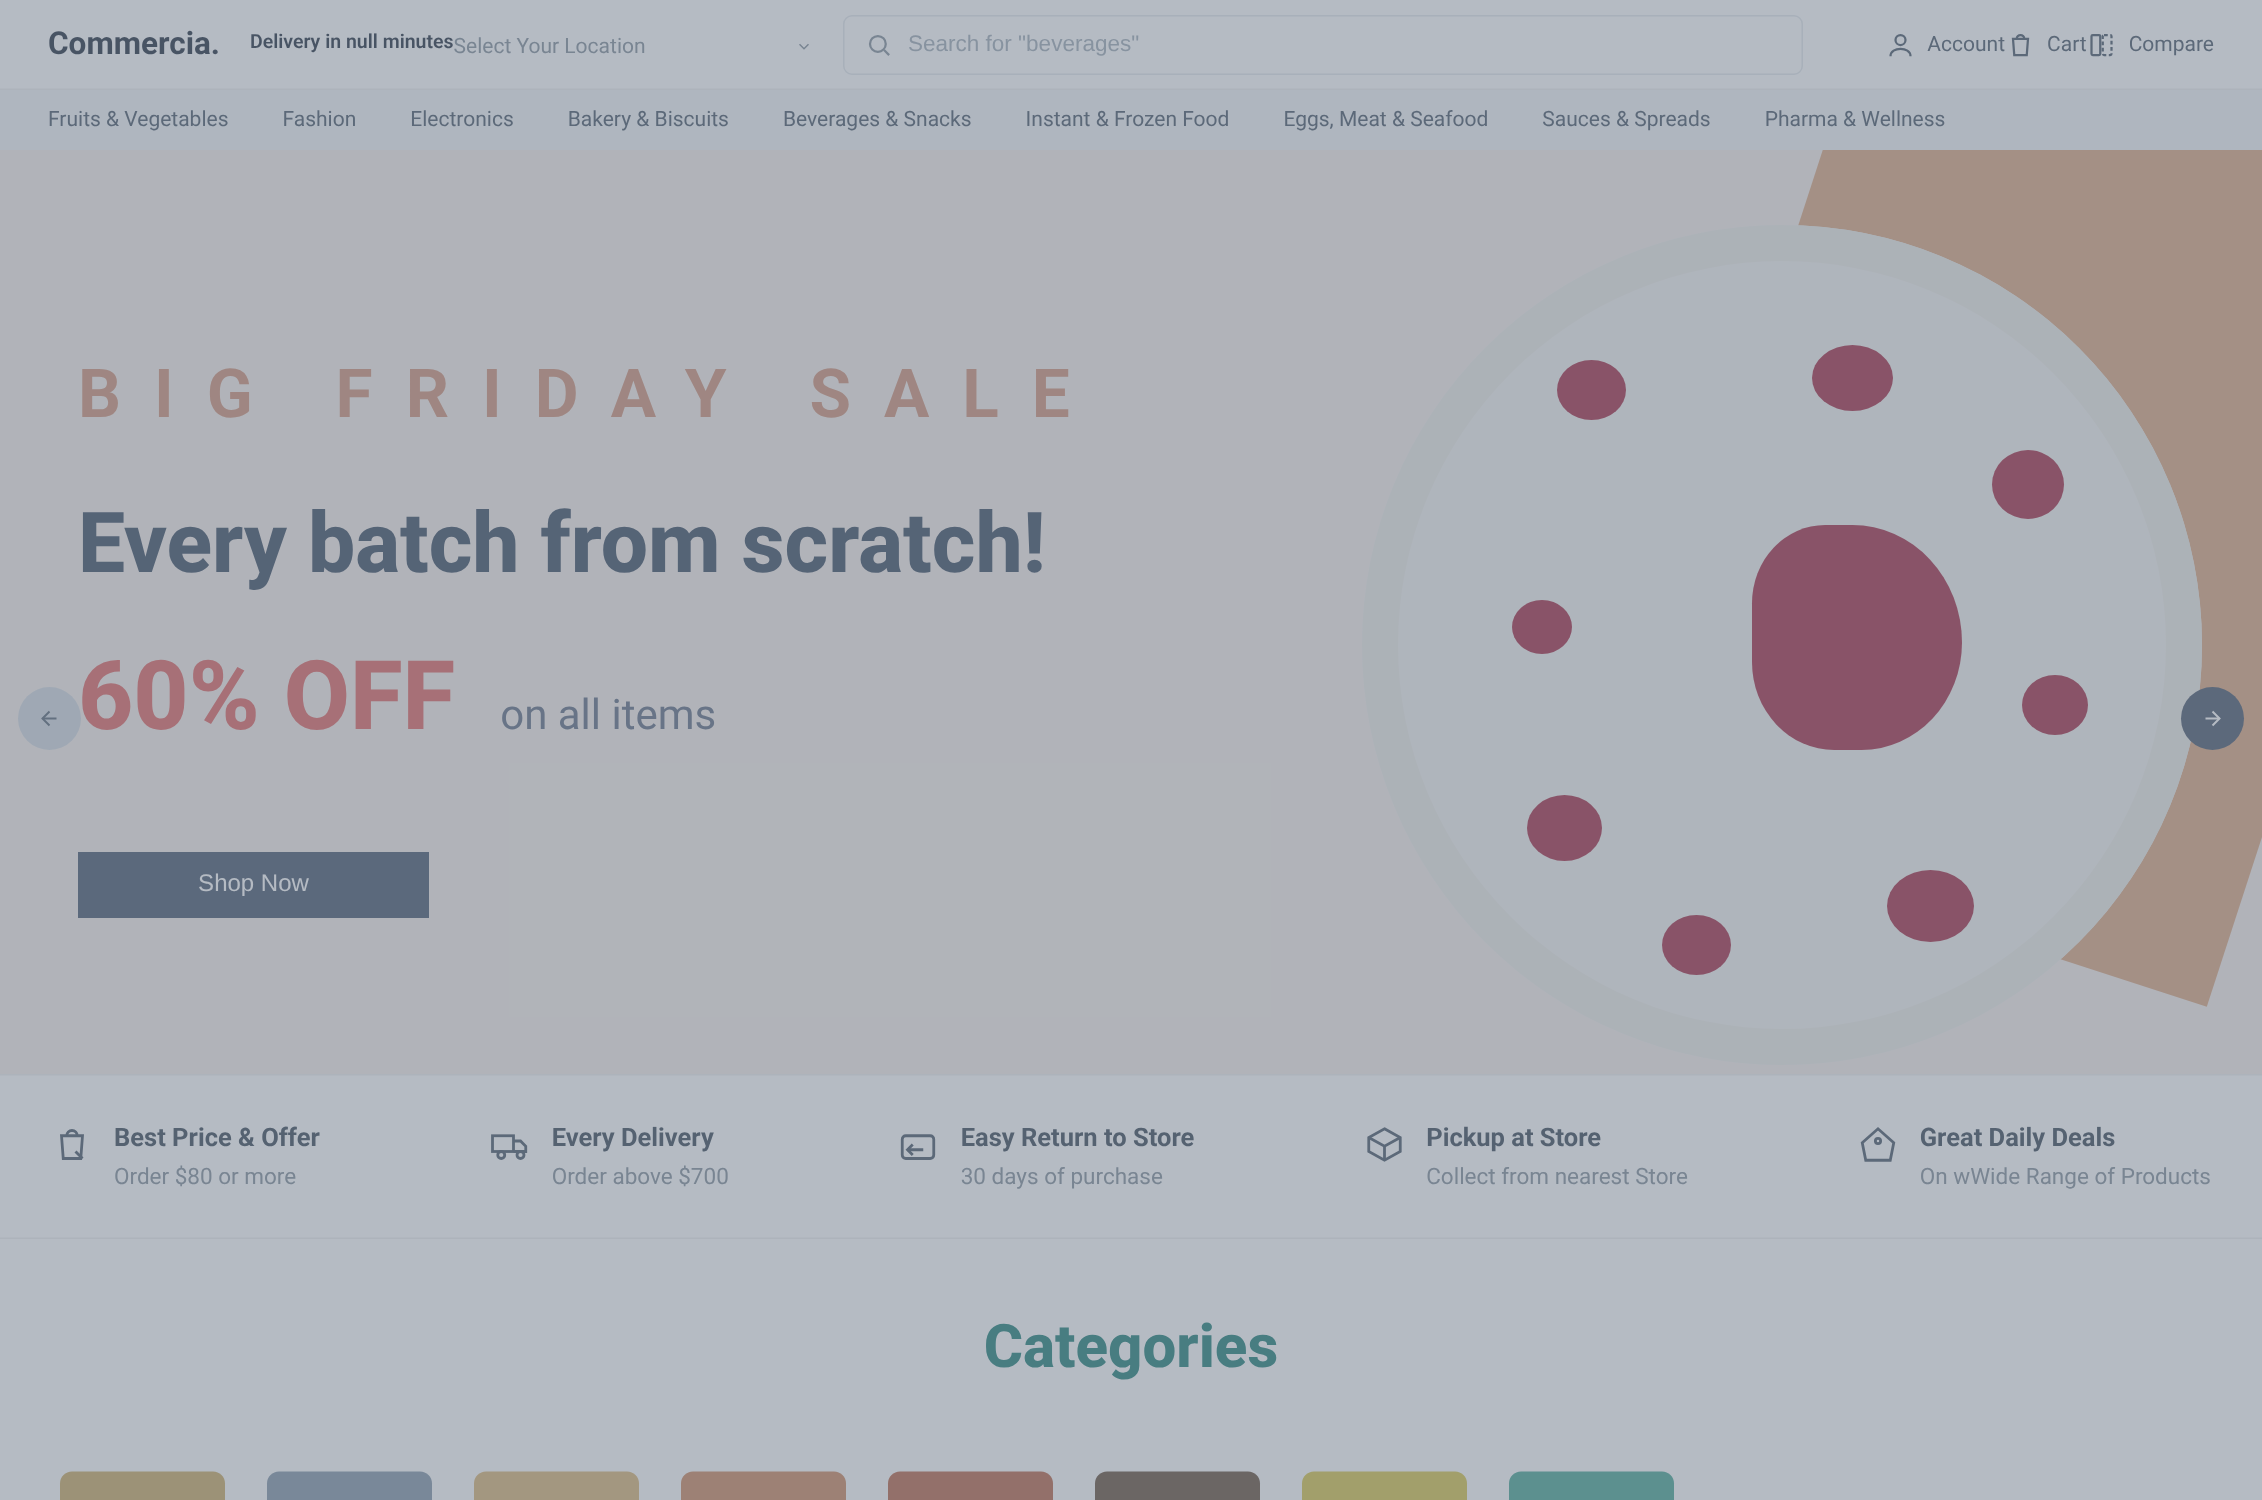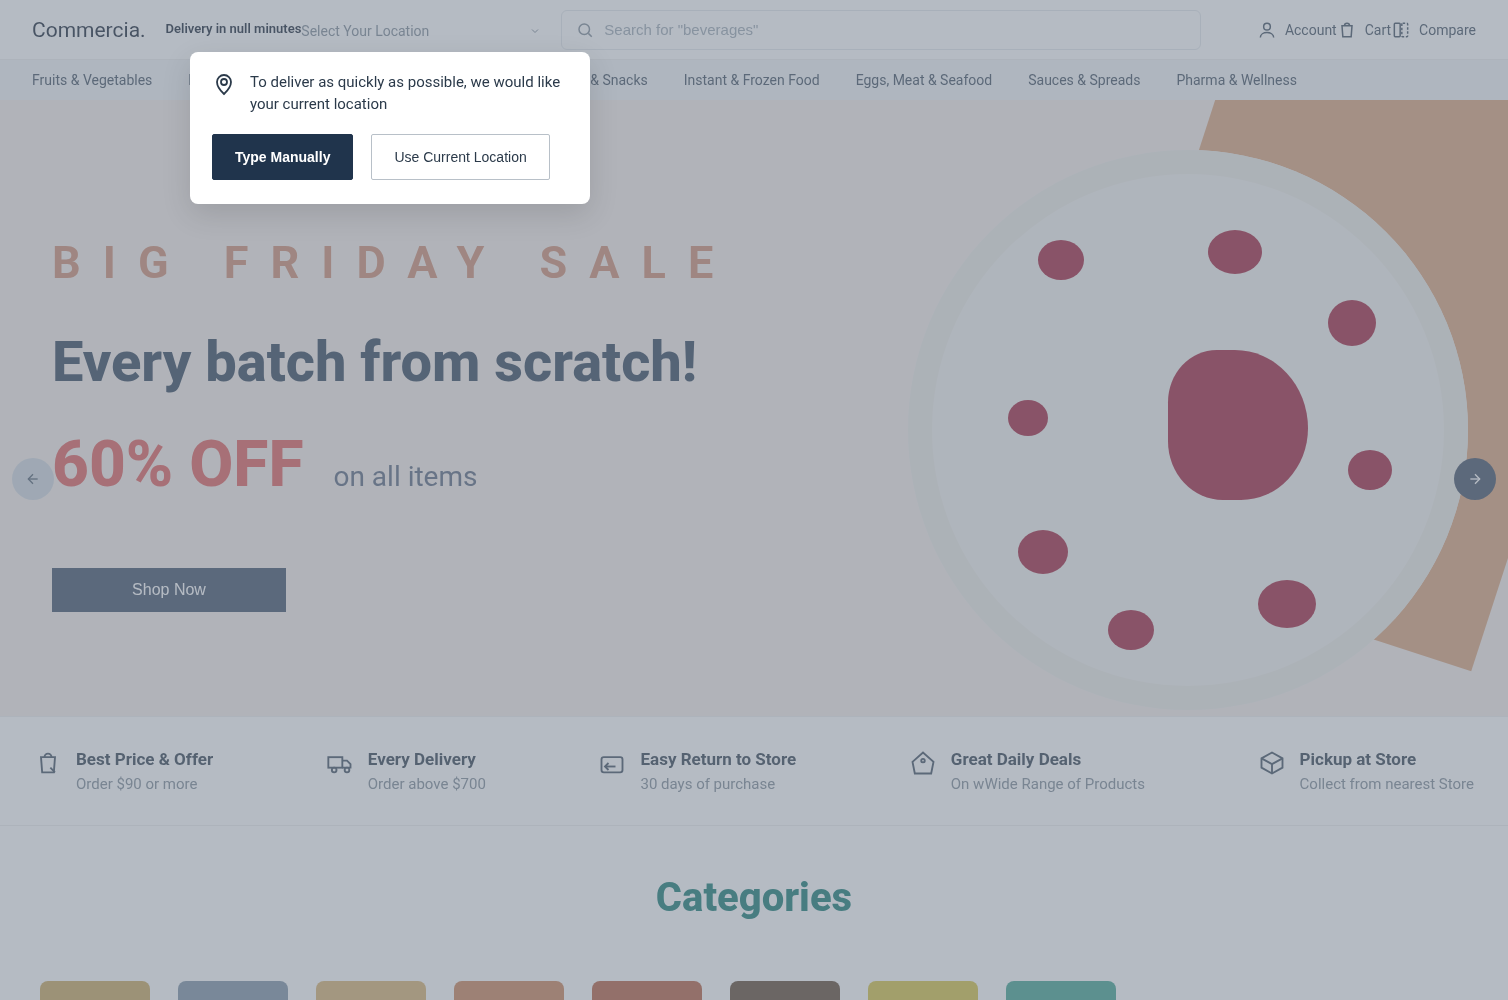--- a/index.html
+++ b/index.html
@@ -1,21 +1,21 @@
 <!DOCTYPE html>
 <html><head>
 <meta charset="utf-8">
 <style>
   * { box-sizing: border-box; margin: 0; padding: 0; }
   html,body { width:1508px; height:1000px; font-family: -apple-system, BlinkMacSystemFont, "Segoe UI", Roboto, Arial, sans-serif; background:#fff; color:#2b3a4a; overflow:hidden; position:relative;}
   .app { width:1508px; height:1000px; position:relative; }
 
   
   .header { height:60px; display:flex; align-items:center; padding:0 32px; gap:20px; background:#fff; border-bottom:1px solid #eee;}
-  .logo { font-size:21px; font-weight:400; color:#0f1b2d; }
+  .logo { font-size:21px; font-weight:700; color:#0f1b2d; }
   .loc-col { display:flex; flex-direction:row; font-size:13px; color:#3a4a5b;text-align:right; }
   .loc-title { font-weight:600; font-size:13px; color:#0f1b2d; }
   .loc-sel { display:flex; align-items:center; gap:10px; color:#7a8793; font-size:14px; margin-top:2px;}
   .chev { }
   .search-wrap { flex:0 0 640px; height:40px; border:1px solid #e2e6ea; border-radius:6px; display:flex; align-items:center; padding:0 14px; gap:10px; background:#fff;}
   .search-input { border:none; outline:none; flex:1; font-size:15px; color:#2b3a4a; background:transparent; }
   .search-input::placeholder { color:#9aa6b1; }
   .header-right { margin-left:auto; display:flex; align-items:center; color:#3a4a5b; font-size:14px;}
   .hr-item { display:flex; align-items:center; gap:8px; cursor:pointer; }
   .ico { display:inline-flex; align-items:center; justify-content:center; }
@@ -189,21 +189,21 @@
     <div class="feat">
       <span class="ico">
           <svg width="28" height="28" viewBox="0 0 24 24" fill="none" stroke="#3a4a5b" stroke-width="1.6">
             <path d="M6 7h12l-1 13H7L6 7z"></path>
             <path d="M9 7a3 3 0 0 1 6 0"></path>
             <path d="M14 16l4 4"></path>
           </svg>
         </span>
       <div>
           <div class="feat-title">Best Price &amp; Offer</div>
-          <div class="feat-sub">Order $90 or more</div>
+          <div class="feat-sub">Order $80 or more</div>
         </div>
     </div>
     <div class="feat">
       <span class="ico">
           <svg width="28" height="28" viewBox="0 0 24 24" fill="none" stroke="#3a4a5b" stroke-width="1.6">
             <rect x="2" y="7" width="12" height="9"></rect>
             <path d="M14 10h4l3 3v3h-7"></path>
             <circle cx="7" cy="18" r="2"></circle>
             <circle cx="18" cy="18" r="2"></circle>
           </svg>
@@ -222,67 +222,52 @@
           </svg>
         </span>
       <div>
           <div class="feat-title">Easy Return to Store</div>
           <div class="feat-sub">30 days of purchase</div>
         </div>
     </div>
     <div class="feat">
       <span class="ico">
           <svg width="28" height="28" viewBox="0 0 24 24" fill="none" stroke="#3a4a5b" stroke-width="1.6">
-            <path d="M3 11l9-8 9 8-2 10H5L3 11z"></path>
-            <circle cx="12" cy="10" r="1.5"></circle>
-          </svg>
-        </span>
-      <div>
-          <div class="feat-title">Great Daily Deals</div>
-          <div class="feat-sub">On wWide Range of Products</div>
-        </div>
-    </div>
-    <div class="feat">
-      <span class="ico">
-          <svg width="28" height="28" viewBox="0 0 24 24" fill="none" stroke="#3a4a5b" stroke-width="1.6">
             <path d="M12 3l9 5v8l-9 5-9-5V8l9-5z"></path>
             <path d="M3 8l9 5 9-5"></path>
             <path d="M12 13v8"></path>
           </svg>
         </span>
       <div>
           <div class="feat-title">Pickup at Store</div>
           <div class="feat-sub">Collect from nearest Store</div>
+        </div>
+    </div>
+    <div class="feat">
+      <span class="ico">
+          <svg width="28" height="28" viewBox="0 0 24 24" fill="none" stroke="#3a4a5b" stroke-width="1.6">
+            <path d="M3 11l9-8 9 8-2 10H5L3 11z"></path>
+            <circle cx="12" cy="10" r="1.5"></circle>
+          </svg>
+        </span>
+      <div>
+          <div class="feat-title">Great Daily Deals</div>
+          <div class="feat-sub">On wWide Range of Products</div>
         </div>
     </div>
   </div>
 
   <div class="cats-h">Categories</div>
   <div class="cats-row">
     <div class="cat" style="background:#c7a557;"></div>
     <div class="cat" style="background:#7a8fa3;"></div>
     <div class="cat" style="background:#d8b06a;"></div>
     <div class="cat" style="background:#c97f52;"></div>
     <div class="cat" style="background:#b45a3a;"></div>
     <div class="cat" style="background:#5b432e;"></div>
     <div class="cat" style="background:#d4c23c;"></div>
     <div class="cat" style="background:#3a9f8d;"></div>
   </div>
 
   <div class="overlay"></div>
 
-  <div class="popover">
-    <div class="pop-top">
-      <span class="ico">
-        <svg width="24" height="24" viewBox="0 0 24 24" fill="none" stroke="#2b3a4a" stroke-width="1.8">
-            <path d="M12 22s7-6.5 7-12a7 7 0 1 0-14 0c0 5.5 7 12 7 12z"></path>
-            <circle cx="12" cy="10" r="3"></circle>
-          </svg>
-      </span>
-      <div class="pop-msg">To deliver as quickly as possible, we would like your current location</div>
-    </div>
-    <div class="pop-btns">
-      <button class="btn-dark">Type Manually</button>
-      <button class="btn-outline">Use Current Location</button>
-    </div>
-  </div>
 
 </div>
 
 </body></html>

